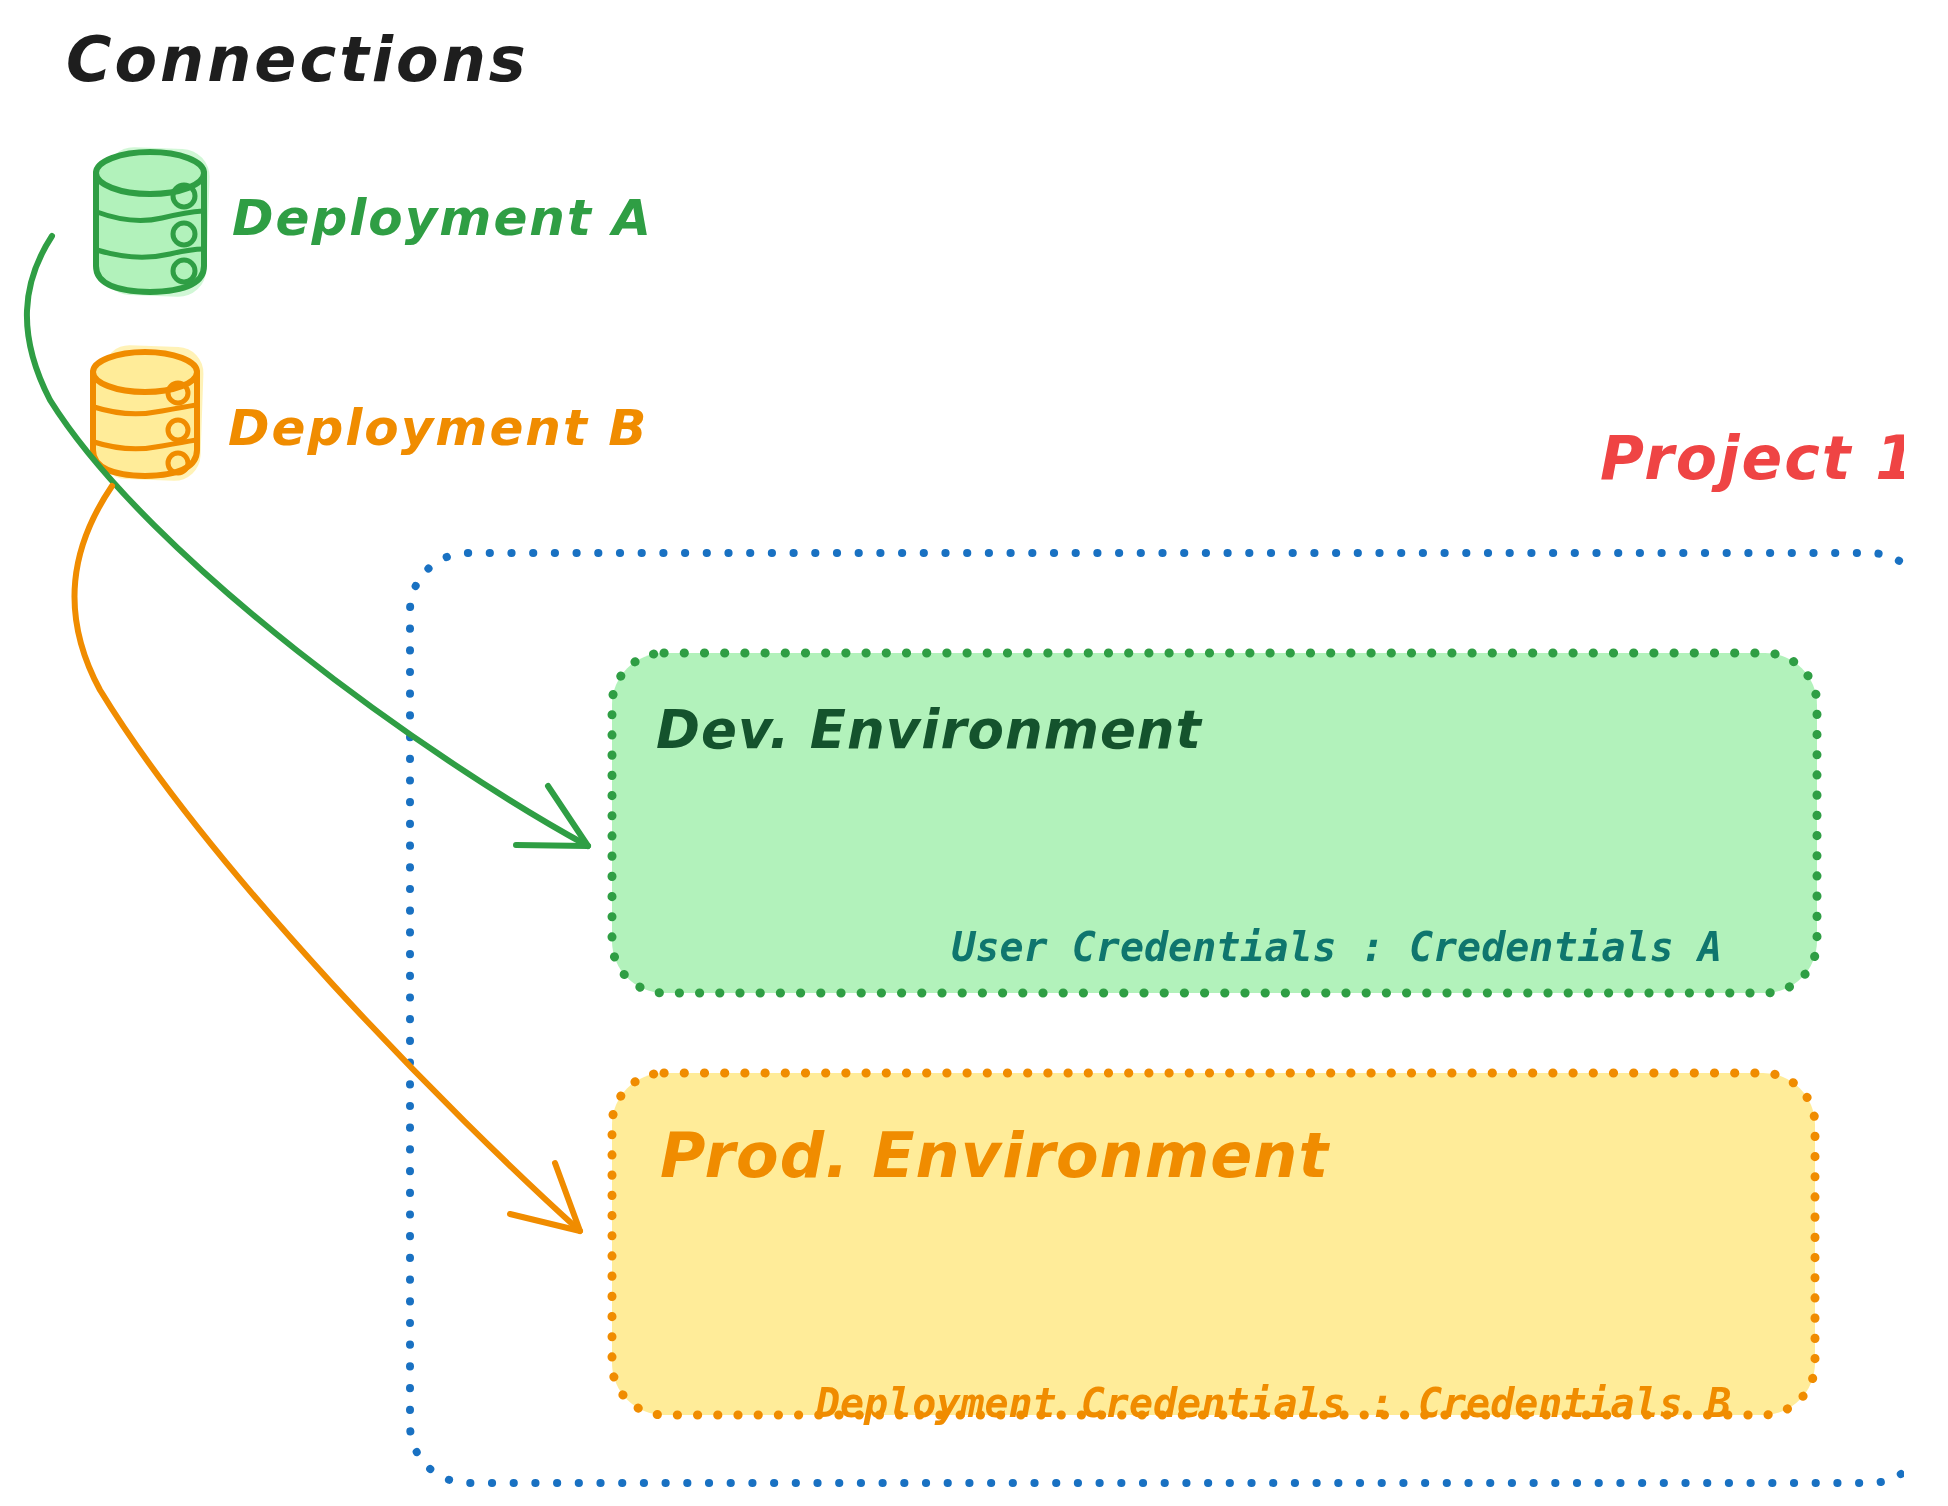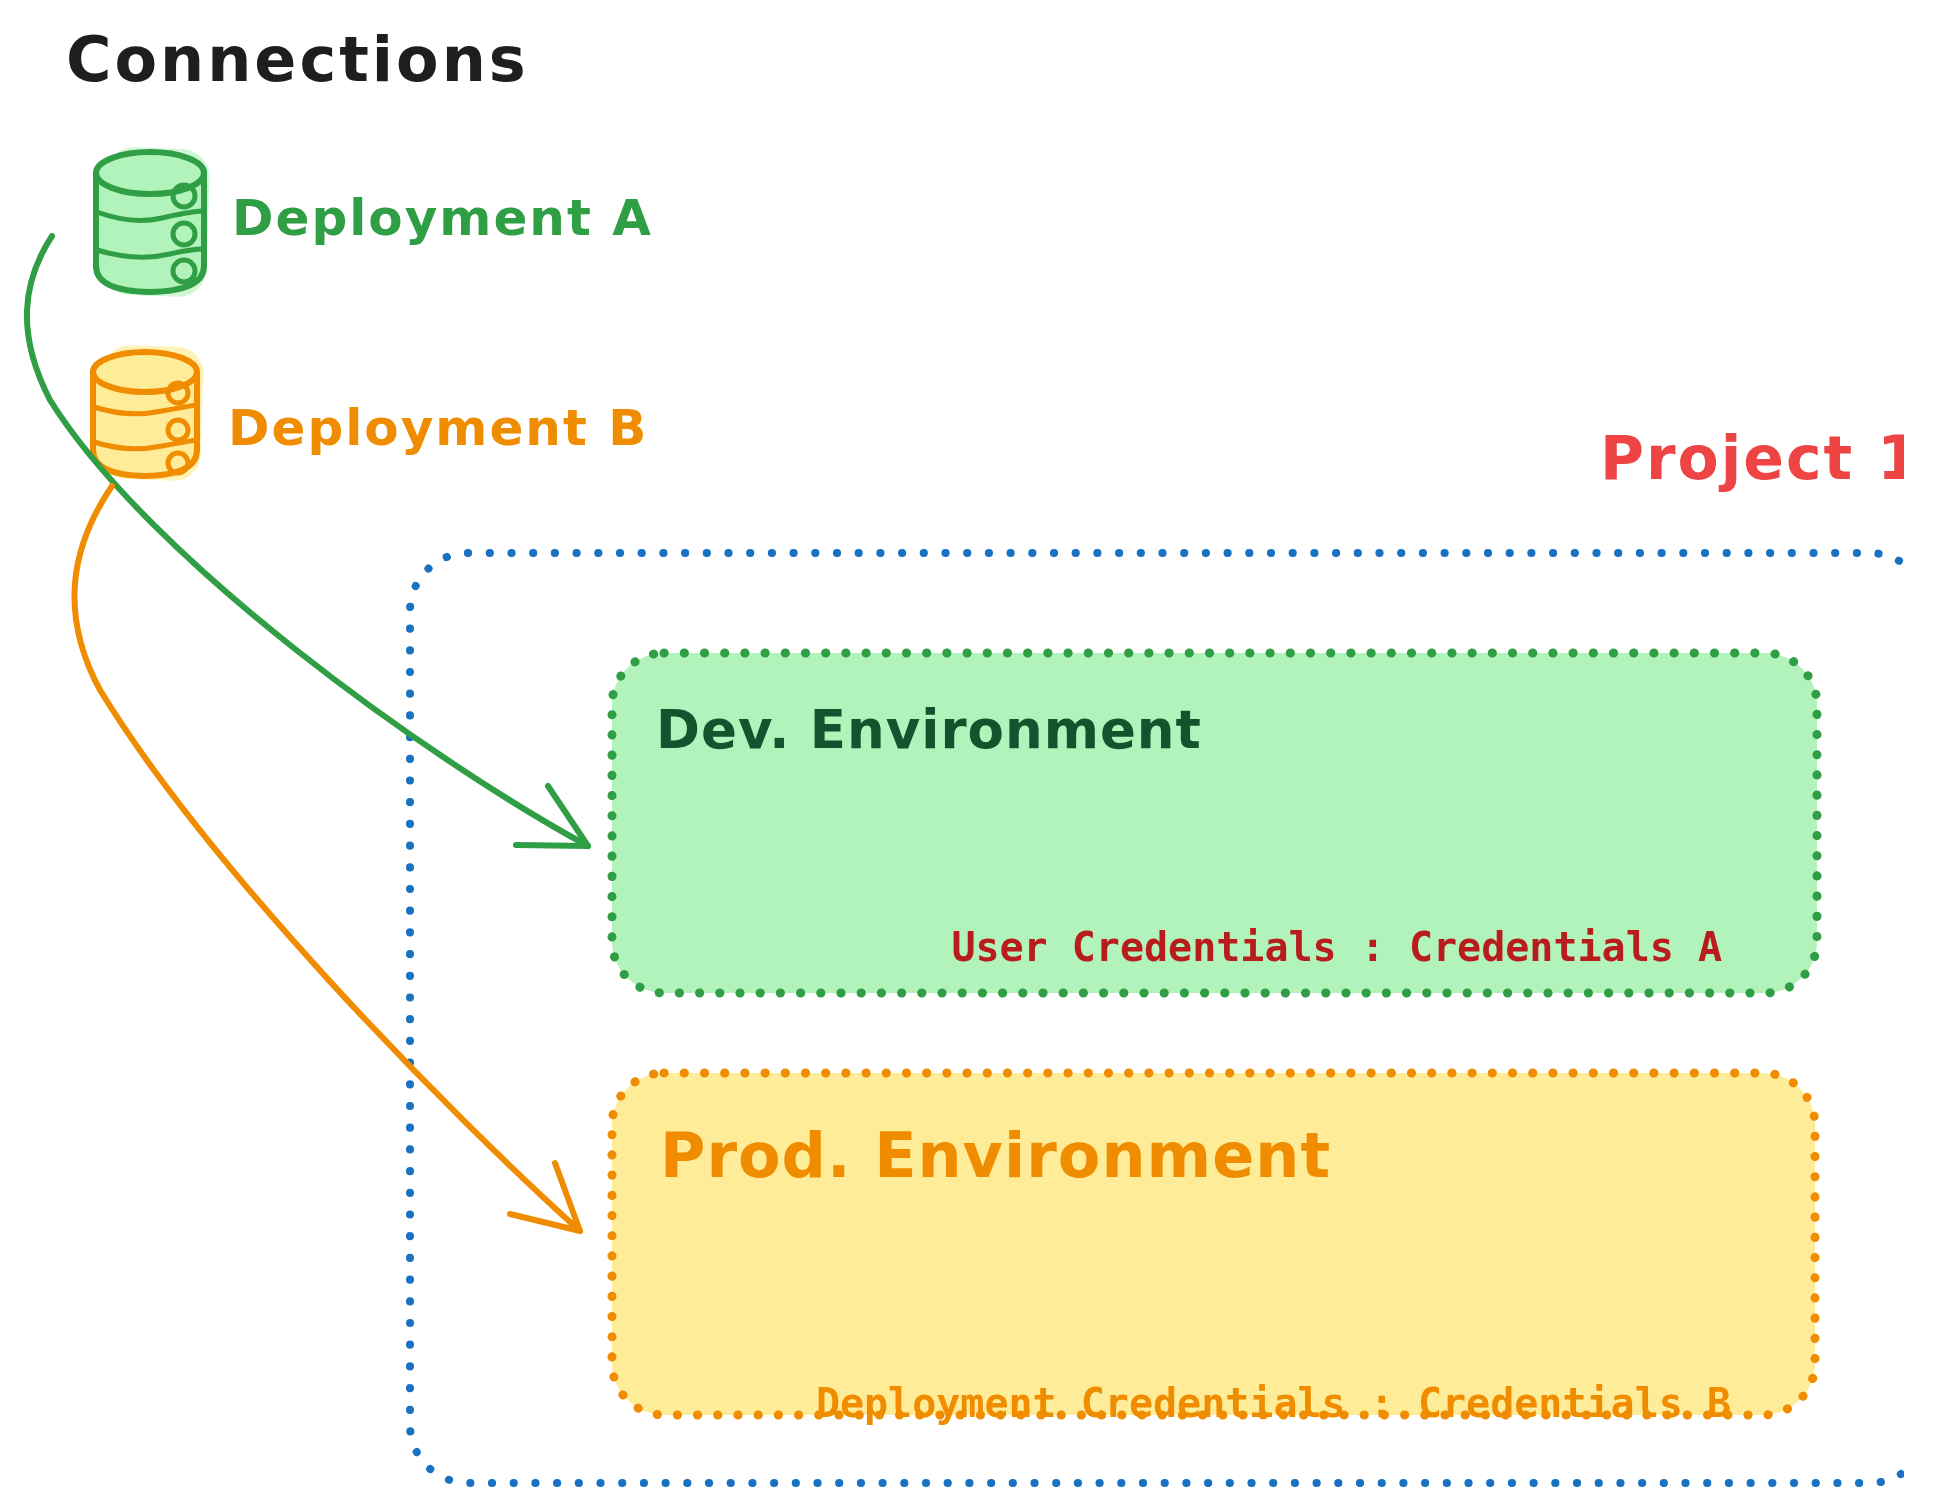--- a/index.html
+++ b/index.html
@@ -7,20 +7,21 @@
     padding: 0;
     background: #ffffff;
     font-family: "DejaVu Sans", "Liberation Sans", sans-serif;
   }
   .canvas {
     position: relative;
     width: 1904px;
     height: 1506px;
     background: #ffffff;
     overflow: hidden;
+    font-style: italic;
   }
   .svg-layer {
     position: absolute;
     left: 0; top: 0;
     width: 1948px;
     height: 1506px;
   }
   .label {
     position: absolute;
     white-space: nowrap;
@@ -63,21 +64,21 @@
     letter-spacing: 1px;
     color: #f08c00;
   }
   .cred {
     font-family: "DejaVu Sans Mono", "Liberation Mono", monospace;
     font-size: 40px;
     font-weight: 700;
   }
   .dev-cred {
     right: 182px; top: 924px;
-    color: #b91c1c;
+    color: #0f766e;
   }
   .prod-cred {
     right: 173px; top: 1342px;
     color: #f08c00;
     margin-top: 38px;
   }
 </style>
 </head>
 <body>
 

